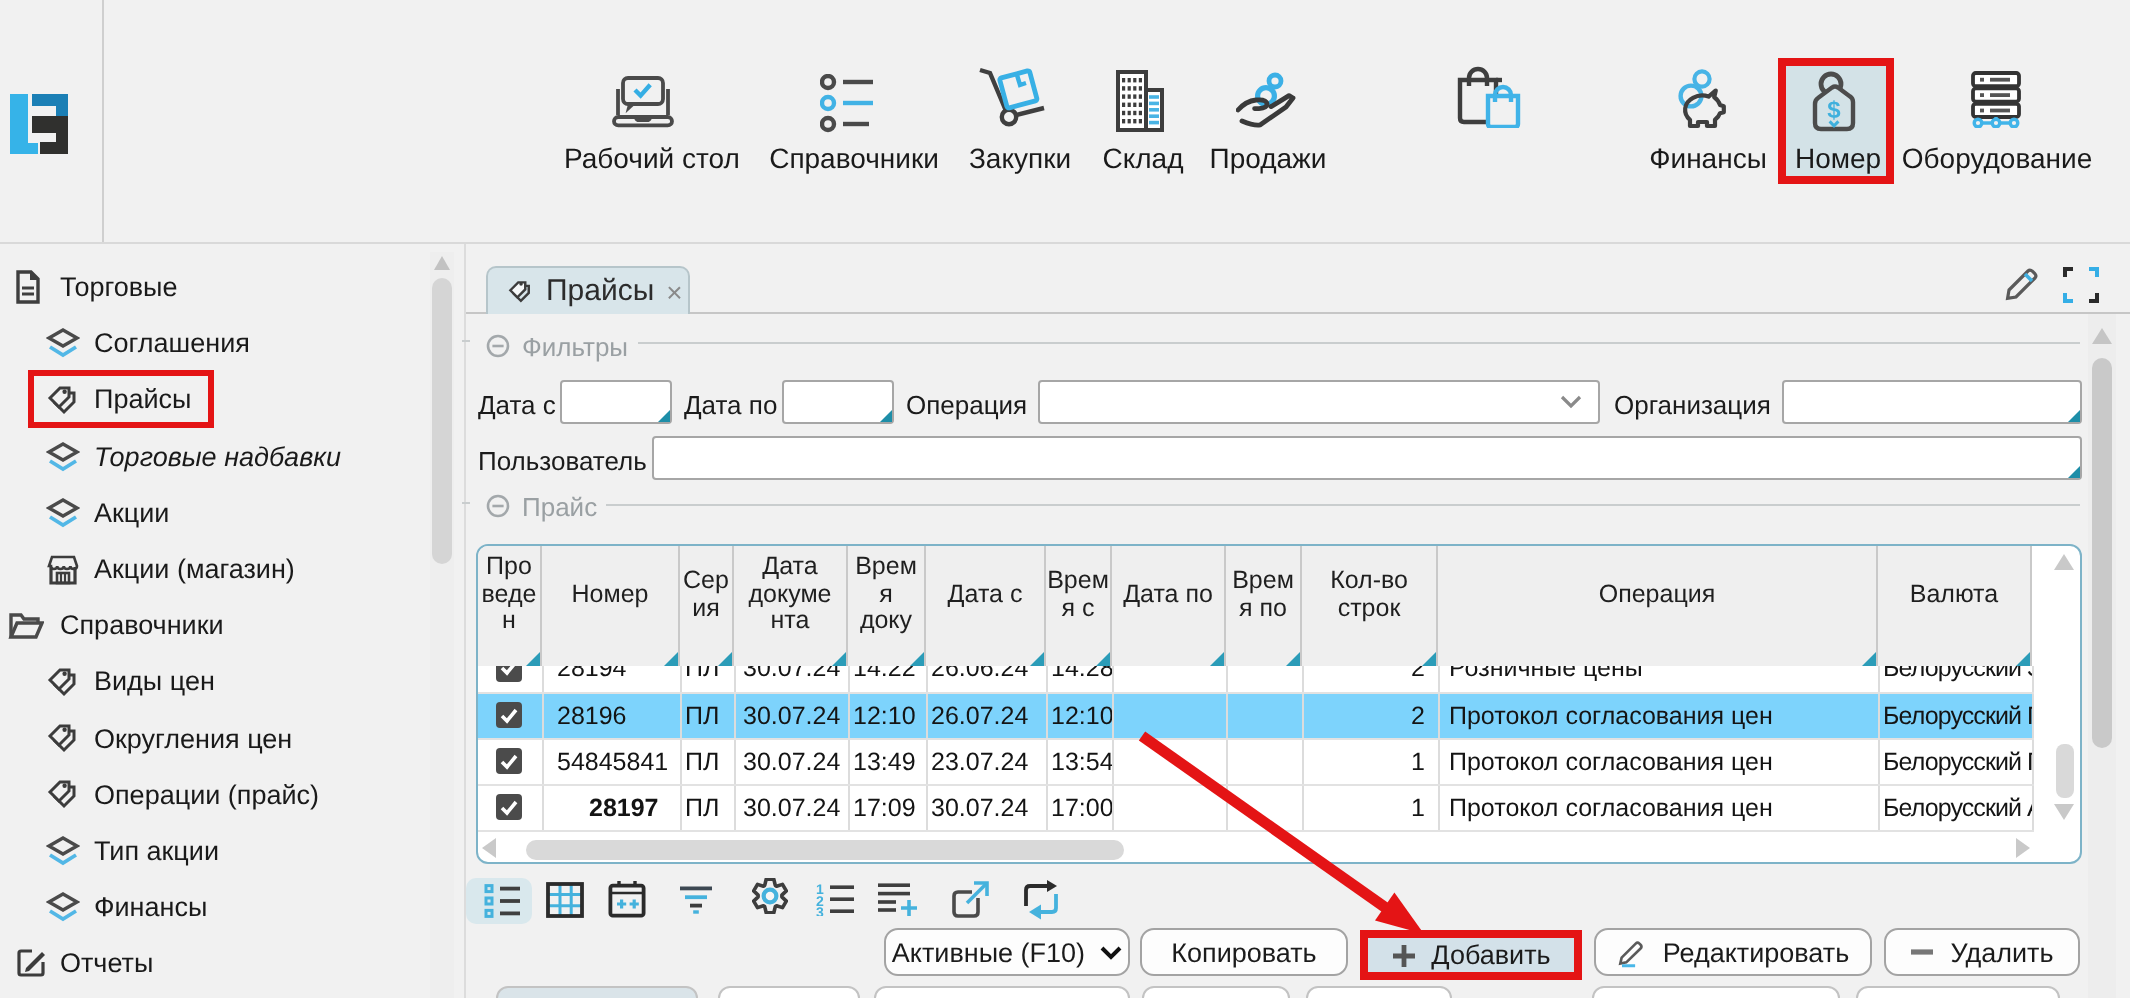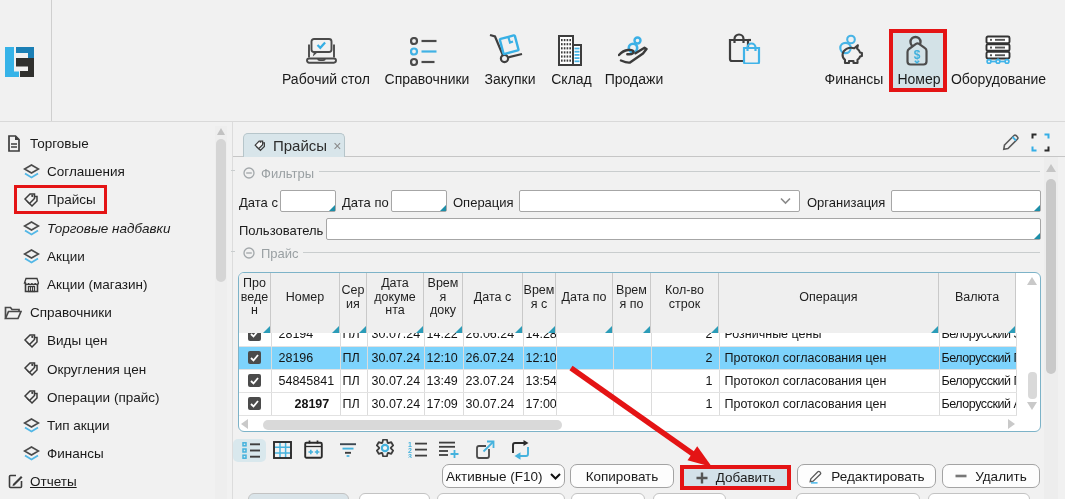--- a/index.html
+++ b/index.html
@@ -323,21 +323,21 @@
           <path d="M8.5,1 L15.5,5 L8.5,9 L1.5,5 z" fill="none" stroke="#4a4a4a" stroke-width="1.7"></path>
           <path d="M2,9.5 l6.5,4 6.5,-4" fill="none" stroke="#52b7e6" stroke-width="1.9"></path>
         </svg>
         <span style="position:absolute;left:24px;">Финансы</span>
       </div>
       <div class="tree" style="left:8px;top:472.89999999999986px;height:18px;">
         <svg width="15" height="15" viewBox="0 0 15 15">
           <path d="M13.5,7 v5.5 q0,1 -1,1 h-10 q-1,0 -1,-1 v-10 q0,-1 1,-1 h5.5" fill="none" stroke="#3c3c3c" stroke-width="1.6"></path>
           <path d="M5,10 l8,-8 1.5,1.5 -8,8 -2,0.5 z" fill="#3c3c3c"></path>
         </svg>
-        <span style="position:absolute;left:22px;text-decoration:underline;">Отчеты</span>
+        <span style="position:absolute;left:22px;">Отчеты</span>
       </div>
     </div>
   <div class="redbox" style="left:14px;top:185px;width:93px;height:29px;border-width:3px;"></div>
 
   <div class="abs" style="left:233px;top:156px;width:832px;height:1px;background:#c6c6c6;"></div>
   <div class="abs" style="left:243px;top:133px;width:102px;height:24px;background:#d8e5ea;border:1px solid #b6c5ca;border-bottom:none;border-radius:5px 5px 0 0;box-sizing:border-box;display:flex;align-items:center;">
     <svg width="14" height="14" viewBox="0 0 16 16" style="margin-left:9px;">
       <g fill="none" stroke="#3c3c3c" stroke-width="1.4">
         <path d="M1.5,6 L6,1.5 h4 v4 L5.5,10 z" transform="translate(3,3)"></path>
         <path d="M1.5,6 L6,1.5 h4 v4 L5.5,10 z" transform="translate(1,1)" fill="#f6f8f9"></path>

